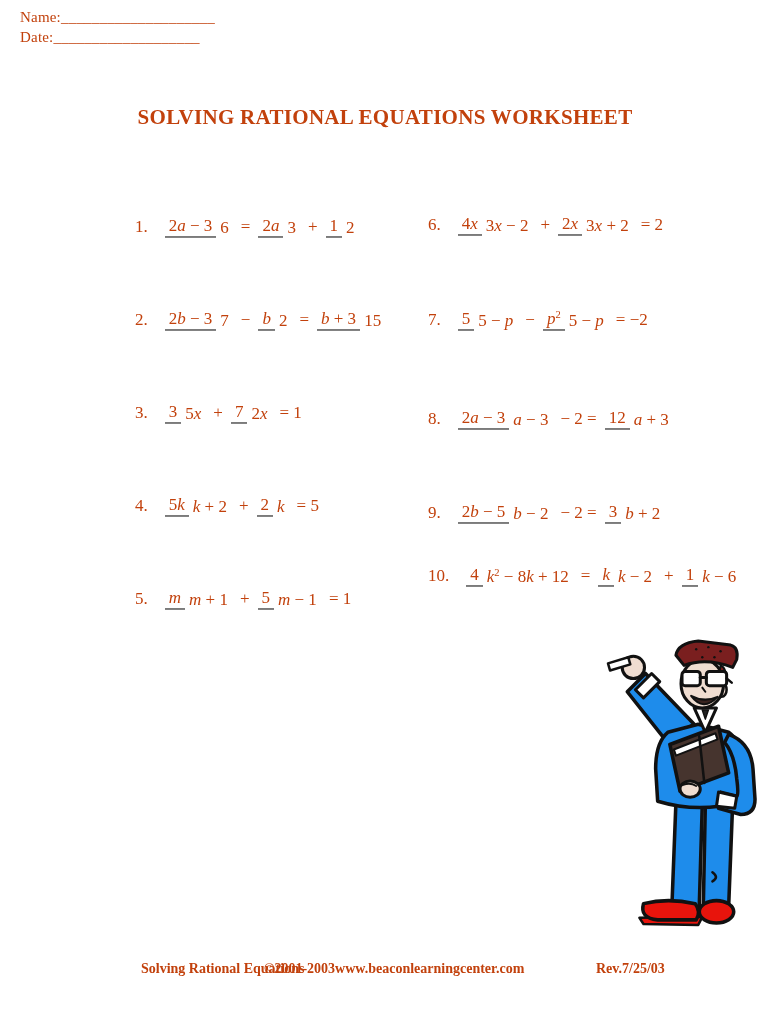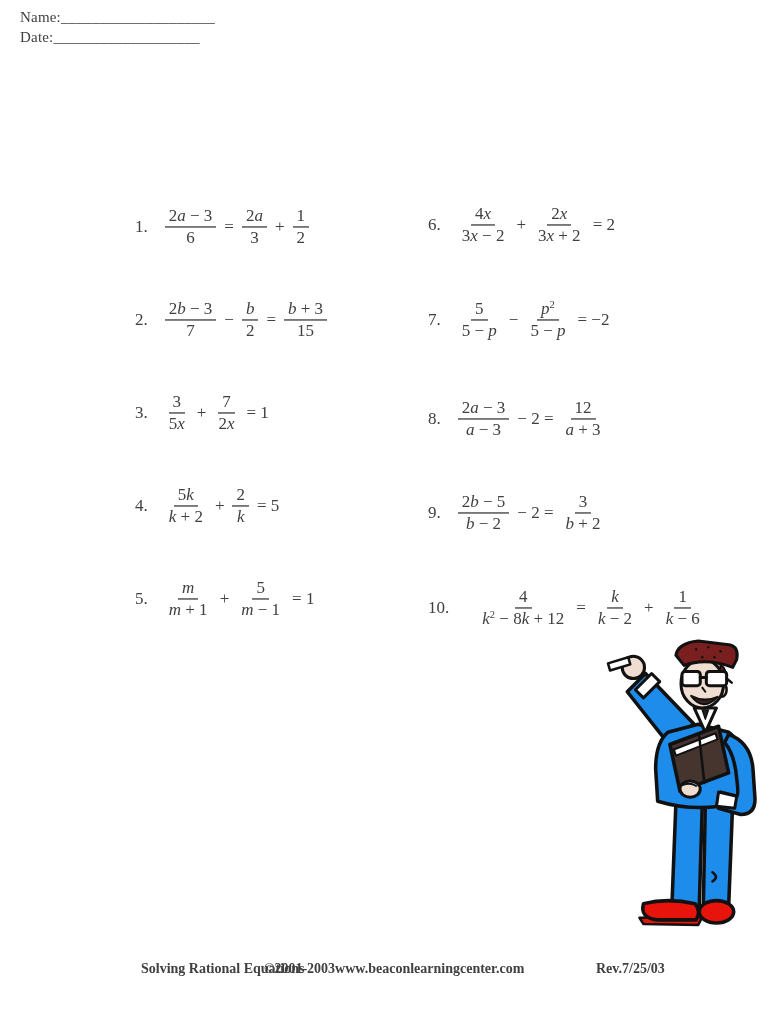--- a/index.html
+++ b/index.html
@@ -1,27 +1,27 @@
 <!DOCTYPE html>
 <html style="--c-suit: #1E8CEB; --c-shoe: #E8140C; --c-book: #46342E; --c-hat: #7A1F1F; --c-skin: #EFDDD1; --c-outline: #111111;"><head>
 <meta charset="utf-8">
 <style>
   html,body{margin:0;padding:0;background:#ffffff;}
   .page{position:relative;width:770px;height:1024px;background:#ffffff;overflow:hidden;
-        font-family:"Liberation Serif","DejaVu Serif",serif;color:#404040;}
+        font-family:"Liberation Serif","DejaVu Serif",serif;color:#c2410c;}
   .id-block{position:absolute;left:20px;top:8px;font-size:15px;line-height:1.32;letter-spacing:0.2px;}
   .id-line{white-space:pre;}
   .page-title{position:absolute;top:91px;left:0;width:100%;text-align:center;
               font-size:21px;font-weight:bold;letter-spacing:0.3px;}
   .instructions{position:absolute;left:113px;top:150px;font-size:16.5px;}
   .problem{position:absolute;display:flex;align-items:center;transform:translateY(-50%);
            font-size:17px;white-space:nowrap;}
   .pnum{margin-right:14px;}
   .equation{display:inline-flex;align-items:center;}
-  .frac{display:inline-flex;flex-direction:column;align-items:center;margin:0 3px;text-align:center;}
+  .frac{display:inline-flex;flex-direction:row;align-items:center;margin:0 3px;text-align:center;}
   .fnum{display:block;padding:0 4px 1px;border-bottom:1.4px solid #000;line-height:1.12;}
   .fden{display:block;padding:1px 4px 0;line-height:1.12;}
   .op{margin:0 5px;}
   .equation i{font-style:italic;}
   .equation sup{font-size:0.62em;vertical-align:super;line-height:0;}
   .footer{position:absolute;top:961px;left:0;width:100%;font-weight:bold;font-size:14px;}
   .footer span{position:absolute;white-space:nowrap;}
   .footer .f-left{left:113px;margin-left:28px;}
   .footer .f-center{left:264px;}
   .footer .f-right{left:596px;}
@@ -30,20 +30,21 @@
 </head>
 <body>
 
 <div class="page">
 
   <div class="id-block">
     <div class="id-line">Name:____________________</div>
     <div class="id-line">Date:___________________</div>
   </div>
 
+  <h1 class="page-title">SOLVING RATIONAL EQUATIONS WORKSHEET</h1>
 
 
   <div id="problems">
       <div class="problem" style="left: 135px; top: 227px;">
         <span class="pnum">1.</span>
         <span class="equation">
           <span class="frac">
             <span class="fnum">2<i>a</i> − 3</span>
             <span class="fden">6</span>
           </span>
@@ -174,21 +175,21 @@
             <span class="fnum">2<i>b</i> − 5</span>
             <span class="fden"><i>b</i> − 2</span>
           </span>
           <span class="op">− 2 =</span>
           <span class="frac">
             <span class="fnum">3</span>
             <span class="fden"><i>b</i> + 2</span>
           </span>
         </span>
       </div>
-      <div class="problem" style="left: 428px; top: 608px; gap: 12px;">
+      <div class="problem" style="left: 428px; top: 576px;">
         <span class="pnum">10.</span>
         <span class="equation">
           <span class="frac">
             <span class="fnum">4</span>
             <span class="fden"><i>k</i><sup>2</sup> − 8<i>k</i> + 12</span>
           </span>
           <span class="op">=</span>
           <span class="frac">
             <span class="fnum"><i>k</i></span>
             <span class="fden"><i>k</i> − 2</span>

